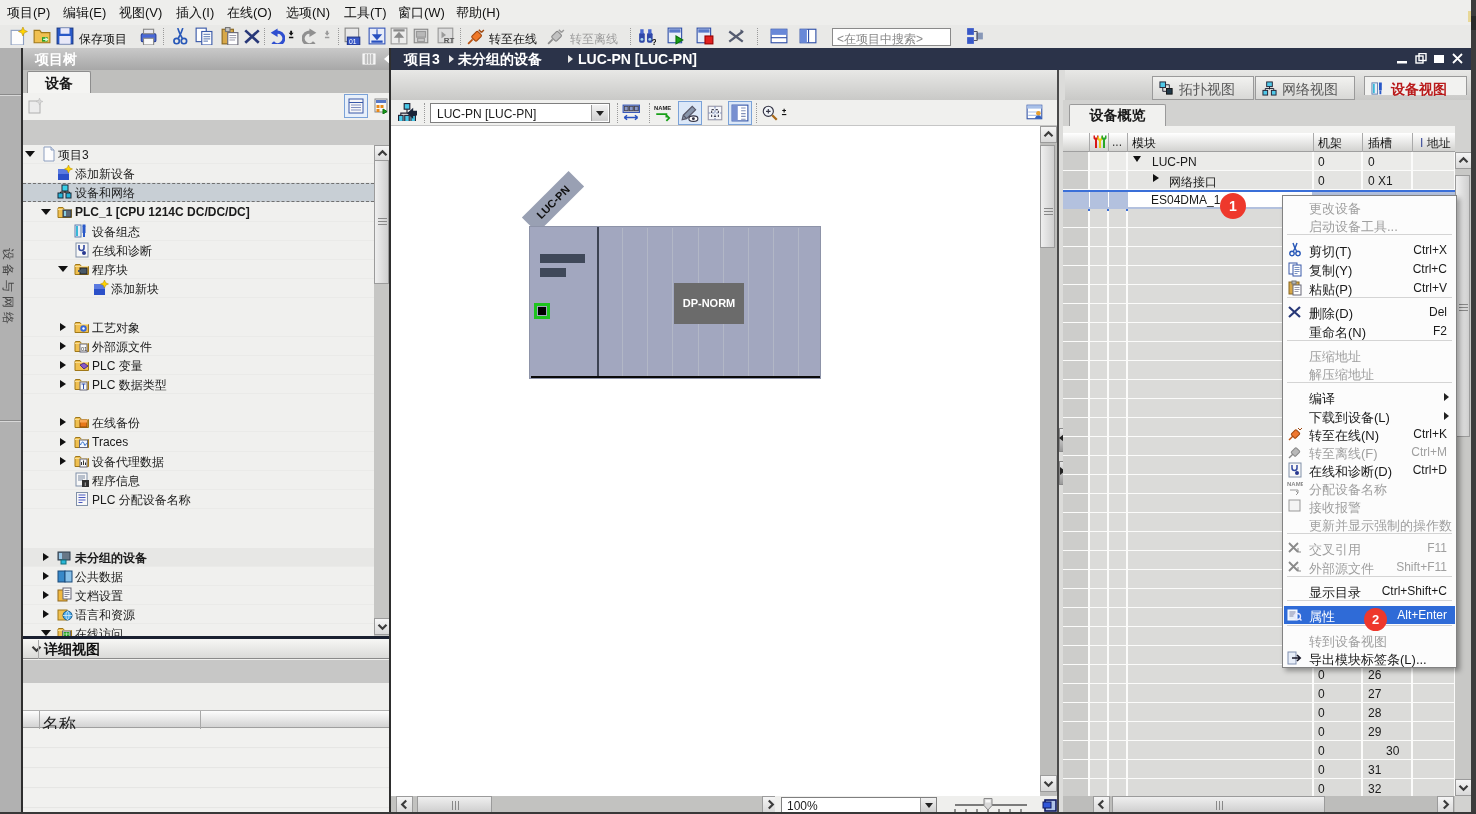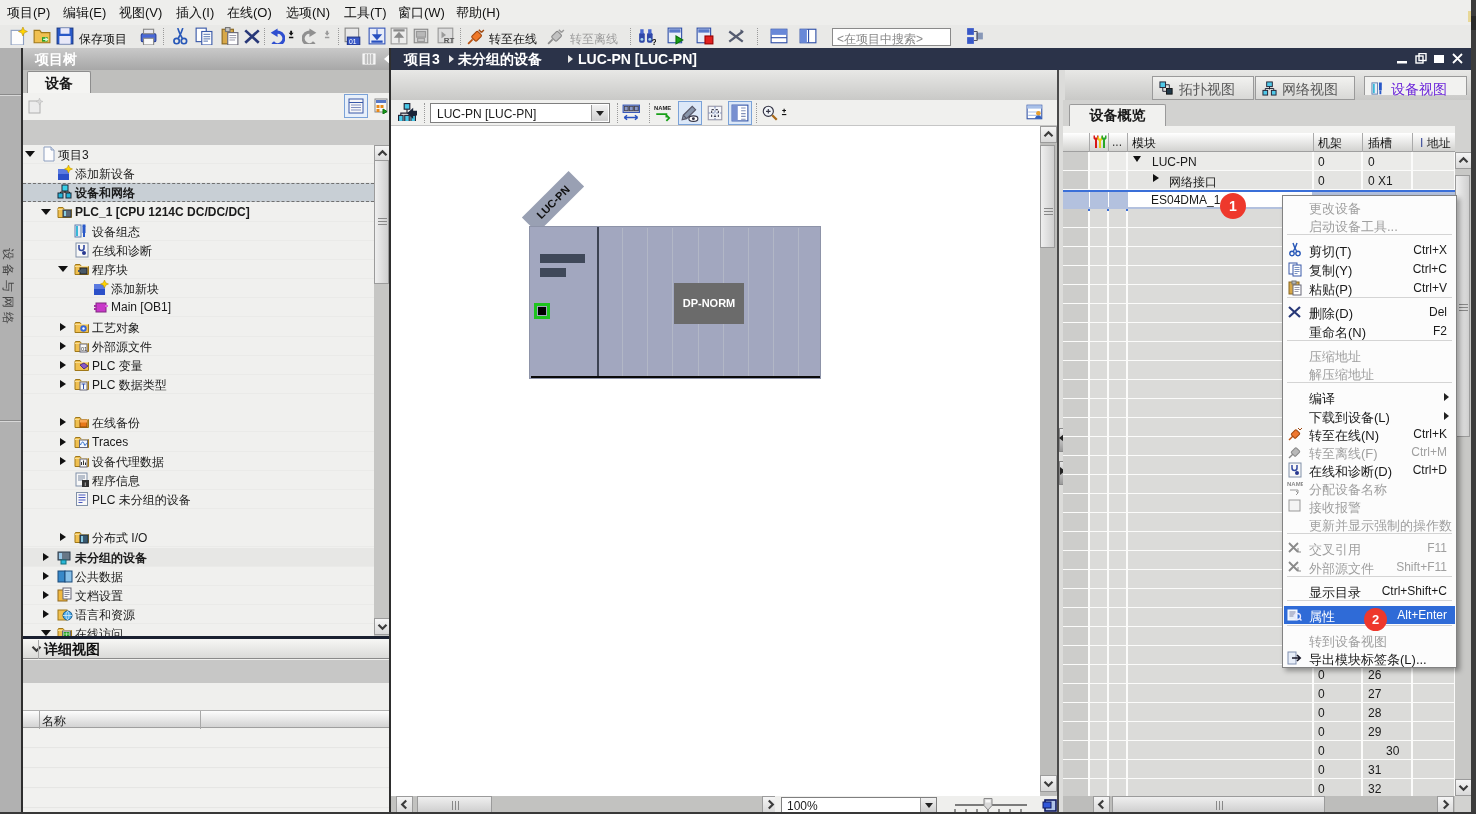--- a/index.html
+++ b/index.html
@@ -46,34 +46,34 @@
 #dvtop { position:absolute; left:0; top:588px; width:368px; height:3px; background:#1a2030; }
 #dvhead { position:absolute; left:0; top:591px; width:368px; height:20px; background:linear-gradient(#f7f7f5,#dadad8); border-bottom:1px solid #8a8a8a; }
 #dvhead .chev { position:absolute; left:6px; top:2px; font-size:14px; font-weight:bold; color:#222; }
 #dvhead .t { position:absolute; left:21px; top:2px; font-weight:bold; font-size:14px; color:#111; }
 #dvsep { position:absolute; left:15px; top:592px; width:1px; height:19px; background:#a8a8a8; }
 #dvgray { position:absolute; left:0; top:612px; width:368px; height:23px; background:#c7c7c6; }
 #dvlight { position:absolute; left:0; top:635px; width:368px; height:27px; background:#efefed; }
 #dvcolhead { position:absolute; left:0; top:662px; width:368px; height:18px; background:linear-gradient(#fdfdfd,#d3d3d3); border-top:1px solid #b0b0b0; border-bottom:1px solid #9f9f9f; }
 #dvcolhead .c1 { position:absolute; left:16px; top:0; width:1px; height:18px; background:#a8a8a8; }
 #dvcolhead .c2 { position:absolute; left:177px; top:0; width:1px; height:18px; background:#a8a8a8; }
-#dvcolhead .t { position:absolute; left:19px; top:2px; font-size:12px; color:#222; }
+#dvcolhead .t { position:absolute; left:19px; top:2px; font-size:17px; color:#222; }
 #dvrows { position:absolute; left:0; top:681px; width:368px; height:83px; }
 .dvrow { position:absolute; left:0; width:368px; height:19px; background:#f1f1ef; border-bottom:1px solid #e6e6e4; }
 
 
 #crumb { position:absolute; left:391px; top:48px; width:1085px; height:22px; background:#2b3349; color:#fff; }
 #crumb .t { position:absolute; top:3px; font-size:14px; font-weight:bold; }
 #crumb .sep { position:absolute; top:7px; width:0; height:0; border-top:4px solid transparent; border-bottom:4px solid transparent; border-left:5px solid #e8e8e8; }
 #winbtns { position:absolute; top:5px; right:10px; color:#fff; }
 
 
 #tabstrip { position:absolute; left:391px; top:70px; width:1085px; height:30px; background:linear-gradient(#e8e8e6,#c9c9c7); }
 .vtab { position:absolute; top:6px; height:24px; background:linear-gradient(#f2f2f0,#d8d8d6); border:1px solid #9a9a9a; font-size:14px; color:#5a5a5a; }
-.vtab.active { background:#f2f2f0; border-bottom:none; height:19px; color:#6d28d9; font-weight:normal; }
+.vtab.active { background:#f2f2f0; border-bottom:none; height:19px; color:#b91c1c; font-weight:bold; }
 .vtab .ic { position:absolute; left:6px; top:4px; width:15px; height:15px; }
 .vtab .tx { position:absolute; left:26px; top:4px; }
 
 
 #ctool { position:absolute; left:391px; top:100px; width:666px; height:26px; background:#f0f0ee; border-bottom:1px solid #c6c6c6; }
 #cdrop { position:absolute; left:39px; top:3px; width:180px; height:20px; background:#fff; border:1px solid #7f7f7f; font-size:12px; }
 #cdrop .tx { position:absolute; left:6px; top:3px; }
 #cdrop .btn { position:absolute; right:1px; top:1px; width:17px; height:16px; background:linear-gradient(#f2f2f2,#cfcfcf); border-left:1px solid #9a9a9a; text-align:center; }
 #cdrop .btn:after { content:""; position:absolute; left:4px; top:6px; border-left:4px solid transparent; border-right:4px solid transparent; border-top:5px solid #222; }
 
@@ -348,21 +348,21 @@
         <span class="lbl" style="left:52px;">添加新设备</span>
       </div>
 <div class="trow" style="top:38px;">
         <div style="position:absolute;left:0;top:0;width:351px;height:19px;background:#c8cfd5;border-top:1px dashed #707070;border-bottom:1px dashed #707070;"></div>
         <span class="ticon16" style="left:34px"><svg width="16" height="16" viewBox="0 0 16 16">
             <rect x="5" y="1" width="6" height="6" fill="#3ad0e8" stroke="#1a2a3a"></rect>
             <rect x="1" y="9" width="5" height="5" fill="#24b4d8" stroke="#1a2a3a"></rect>
             <rect x="9" y="9" width="5" height="5" fill="#24b4d8" stroke="#1a2a3a"></rect>
             <path d="M8 7v2M3.5 9V8h9v1" stroke="#222" fill="none"></path>
           </svg></span>
-        <span class="lbl" style="left:52px;font-weight:bold;">设备和网络</span>
+        <span class="lbl" style="left:52px;">设备和网络</span>
       </div>
 <div class="trow" style="top:58px;">
         <span class="arr down" style="left:18px"></span>
         <span class="ticon16" style="left:34px"><svg width="16" height="16" viewBox="0 0 16 16">
             <path d="M1 4.5 L1 13.5 L14.5 13.5 L14.5 5.5 L7.5 5.5 L6 3.5 L1.5 3.5 z" fill="#f0c050" stroke="#a07818"></path>
             <path d="M1 5.5h13" stroke="#f8dc90"></path>
             <rect x="6" y="6" width="8" height="7" fill="#5a6878" stroke="#2e3844"></rect>
             <rect x="7" y="7" width="2" height="5" fill="#8ad0e0"></rect>
           </svg></span>
         <span class="lbl" style="left:52px;font-weight:bold;">PLC_1 [CPU 1214C DC/DC/DC]</span>
@@ -395,29 +395,20 @@
         <span class="lbl" style="left:69px;">程序块</span>
       </div>
 <div class="trow" style="top:134px;">
         <span class="ticon16" style="left:70px"><svg width="16" height="16" viewBox="0 0 16 16">
             <rect x="1" y="4" width="11" height="11" fill="#2b50c8"></rect>
             <rect x="1" y="4" width="11" height="5" fill="#5a7ae0"></rect>
             <path d="M11.5 0l1.2 2.8L15.5 4l-2.8 1.2L11.5 8l-1.2-2.8L7.5 4l2.8-1.2z" fill="#ffd400" stroke="#b58900" stroke-width="0.5"></path>
           </svg></span>
         <span class="lbl" style="left:88px;">添加新块</span>
       </div>
-<div class="trow" style="top:153px;">
-        <span class="ticon16" style="left:70px"><svg width="16" height="16" viewBox="0 0 16 16">
-            <rect x="3" y="4" width="10" height="9" fill="#c838c8" stroke="#802880"></rect>
-            <rect x="1" y="6" width="3" height="2" fill="#a030a0"></rect>
-            <rect x="1" y="9" width="3" height="2" fill="#a030a0"></rect>
-            <rect x="12" y="6" width="3" height="2" fill="#e060e0"></rect>
-          </svg></span>
-        <span class="lbl" style="left:88px;">Main [OB1]</span>
-      </div>
 <div class="trow" style="top:173px;">
         <span class="arr right" style="left:37px"></span>
         <span class="ticon16" style="left:51px"><svg width="16" height="16" viewBox="0 0 16 16">
             <path d="M1 4.5 L1 13.5 L14.5 13.5 L14.5 5.5 L7.5 5.5 L6 3.5 L1.5 3.5 z" fill="#f0c050" stroke="#a07818"></path>
             <path d="M1 5.5h13" stroke="#f8dc90"></path>
             <circle cx="9.5" cy="9.5" r="3.2" fill="#3868d8"></circle>
             <circle cx="9.5" cy="9.5" r="1.2" fill="#fff"></circle>
           </svg></span>
         <span class="lbl" style="left:69px;">工艺对象</span>
       </div>
@@ -487,31 +478,21 @@
             <rect x="6" y="6" width="7" height="8" fill="#f8f8f8" stroke="#667"></rect>
             <path d="M7.5 12V9M9.5 12V7.5M11.5 12v-2.5" stroke="#333"></path>
           </svg></span>
         <span class="lbl" style="left:69px;">设备代理数据</span>
       </div>
 <div class="trow" style="top:345px;">
         <span class="ticon16" style="left:51px"><svg width="16" height="16" viewBox="0 0 16 16">
             <rect x="2.5" y="1.5" width="11" height="13" fill="#f8f8f8" stroke="#8090a8"></rect>
             <path d="M4.5 4h7M4.5 6.5h7M4.5 9h7M4.5 11.5h4" stroke="#4858c0"></path>
           </svg></span>
-        <span class="lbl" style="left:69px;">PLC 未分组的设备</span>
-      </div>
-<div class="trow" style="top:383px;">
-        <span class="arr right" style="left:37px"></span>
-        <span class="ticon16" style="left:51px"><svg width="16" height="16" viewBox="0 0 16 16">
-            <path d="M1 4.5 L1 13.5 L14.5 13.5 L14.5 5.5 L7.5 5.5 L6 3.5 L1.5 3.5 z" fill="#f0c050" stroke="#a07818"></path>
-            <path d="M1 5.5h13" stroke="#f8dc90"></path>
-            <rect x="6" y="6" width="8" height="8" fill="#38586e" stroke="#1c2c3c"></rect>
-            <rect x="7" y="7" width="2" height="6" fill="#88c8e0"></rect>
-          </svg></span>
-        <span class="lbl" style="left:69px;">分布式 I/O</span>
+        <span class="lbl" style="left:69px;">PLC 分配设备名称</span>
       </div>
 <div class="trow" style="top:403px;background:#e7e7e5;">
         <span class="arr right" style="left:20px"></span>
         <span class="ticon16" style="left:34px"><svg width="16" height="16" viewBox="0 0 16 16">
             <rect x="1" y="3" width="12" height="8" fill="#687888" stroke="#2c3c4c"></rect>
             <rect x="2" y="4" width="3" height="6" fill="#98c8e8"></rect>
             <rect x="4" y="11" width="5" height="4" fill="#28b8d8" stroke="#11707f"></rect>
           </svg></span>
         <span class="lbl" style="left:52px;font-weight:bold;">未分组的设备</span>
       </div>

